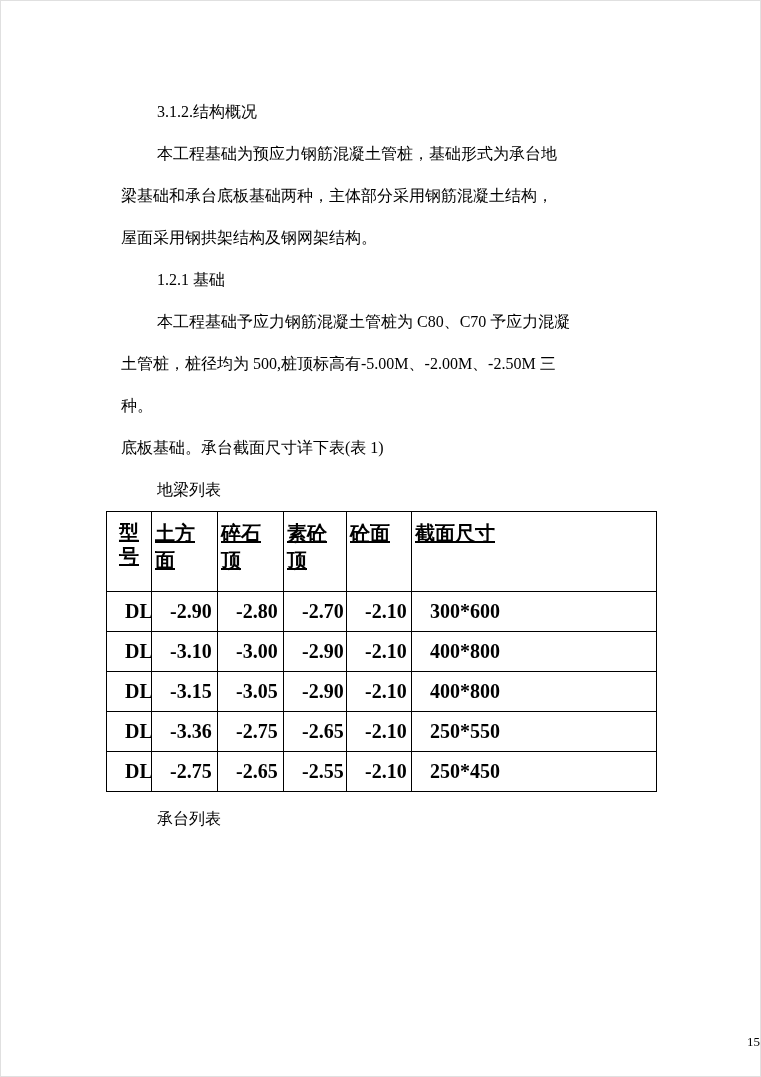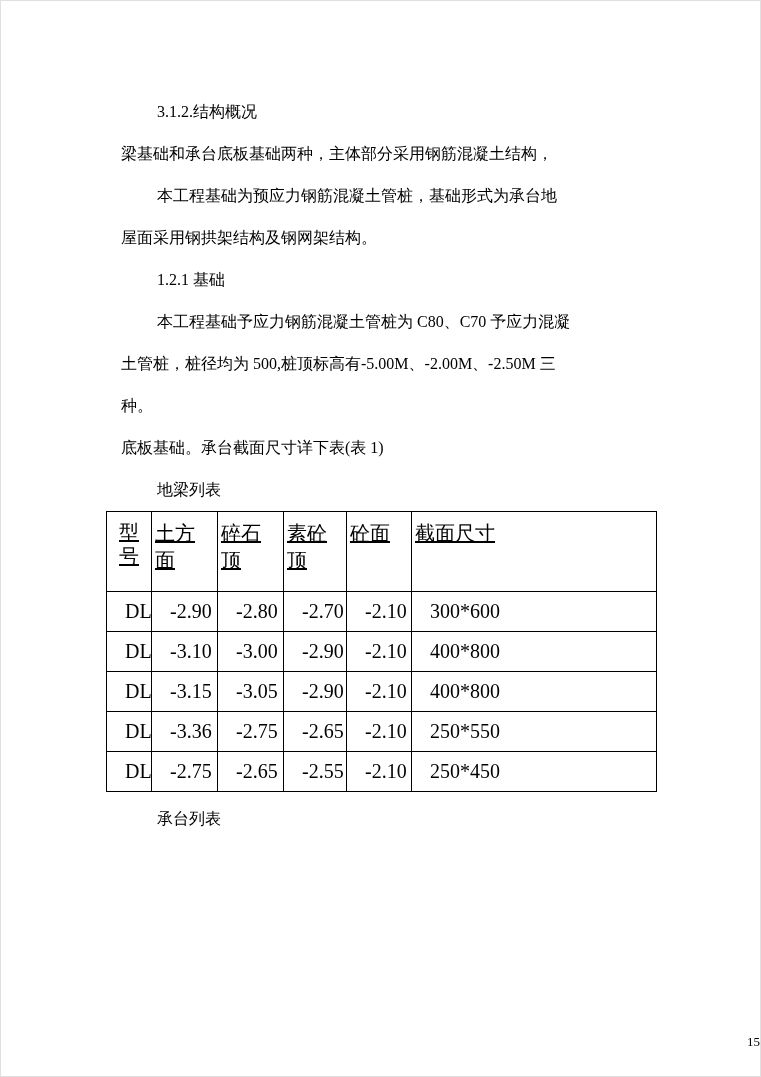--- a/index.html
+++ b/index.html
@@ -35,21 +35,21 @@
   table.dl-table {
     border-collapse: collapse;
     table-layout: fixed;
     margin-left: -15px;
     width: 550px;
     font-size: 20px;
   }
   table.dl-table th,
   table.dl-table td {
     border: 1px solid #000;
-    font-weight: normal;
+    font-weight: bold;
     text-align: left;
     overflow: hidden;
     margin-left: 44px;
   }
   table.dl-table thead tr {
     height: 80px;
   }
   table.dl-table th {
     vertical-align: top;
     padding: 8px 3px 0 3px;
@@ -83,22 +83,22 @@
 </style>
 </head>
 <body>
 
 <div class="page">
   <div class="content">
 
     <div class="line indent">3.1.2.结构概况</div>
 
     <div>
+      <div class="line indent">本工程基础为预应力钢筋混凝土管桩，基础形式为承台地</div>
       <div class="line">梁基础和承台底板基础两种，主体部分采用钢筋混凝土结构，</div>
-      <div class="line indent">本工程基础为预应力钢筋混凝土管桩，基础形式为承台地</div>
       <div class="line">屋面采用钢拱架结构及钢网架结构。</div>
     </div>
 
     <div class="line indent">1.2.1 基础</div>
 
     <div>
       <div class="line indent">本工程基础予应力钢筋混凝土管桩为 C80、C70 予应力混凝</div>
       <div class="line">土管桩，桩径均为 500,桩顶标高有-5.00M、-2.00M、-2.50M 三</div>
       <div class="line">种。</div>
     </div>

